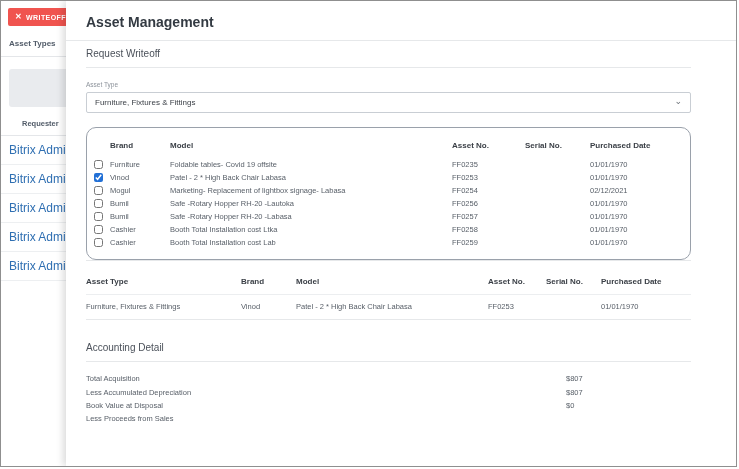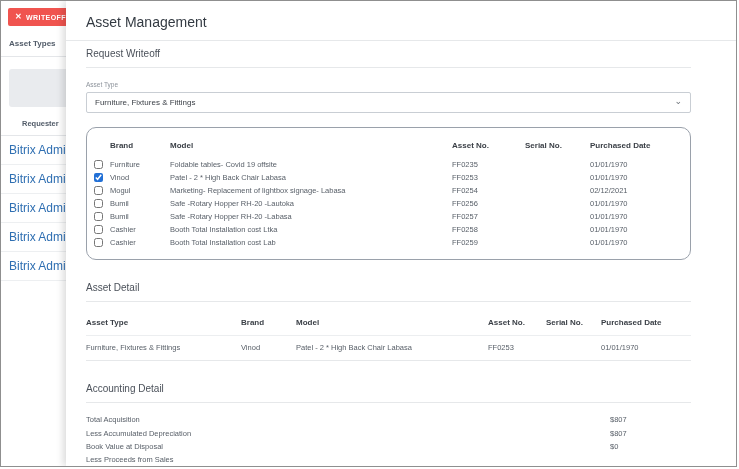--- a/index.html
+++ b/index.html
@@ -34,21 +34,21 @@
     padding:7px 0 7px 8px; font-size:12px; color:#2f6fb2;
     border-bottom:1px solid #edeff1; white-space:nowrap; cursor:pointer;
   }
 
   
   .main {
     flex:1; background:#fff; position:relative; z-index:2;
     box-shadow:-3px 0 7px rgba(0,0,0,.14); overflow:hidden;
   }
   .main-header { padding:13px 0 10px 20px; border-bottom:1px solid #e6e8ea; }
-  .main-header h1 { font-size:14px; font-weight:400; color:#333a42; }
+  .main-header h1 { font-size:14px; font-weight:700; color:#333a42; }
   .content { padding:0 45px 0 20px; }
 
   .section-title { font-size:10px; color:#4b515a; margin-top:7px; padding-bottom:8px; }
   .divider { border-bottom:1px solid #e6e8ea; }
 
   .field-label { margin-top:13px; font-size:6.5px; color:#8d939b; }
   .select {
     margin-top:4px; height:21px; border:1px solid #c9ced4; border-radius:2px;
     display:flex; align-items:center; justify-content:space-between;
     padding:0 8px; font-size:8px; color:#3a3f46; cursor:pointer; background:#fff;
@@ -72,21 +72,21 @@
 
   
   .detail-grid {
     display:grid; grid-template-columns:155px 55px 192px 58px 55px 1fr;
     align-items:center;
   }
   .detail-head { margin-top:16px; padding-bottom:8px; font-size:8px; font-weight:bold; color:#3a3f46; border-bottom:1px solid #eceef0; }
   .detail-row { padding:7px 0 8px 0; font-size:7.5px; color:#575e67; border-bottom:1px solid #e6e8ea; }
 
   
-  .acct-row { display:grid; grid-template-columns:480px 1fr; font-size:7.5px; color:#575e67; padding:2.2px 0;gap:44px; }
+  .acct-row { display:grid; grid-template-columns:480px 1fr; font-size:7.5px; color:#575e67; padding:2.2px 0; }
 </style>
 </head>
 <body>
 
 <div class="page">
 
   <aside class="sidebar">
     <button class="writeoff-btn">
       <span class="x">✕</span>
       <span>WRITEOFF</span>
@@ -192,21 +192,20 @@
               <input type="checkbox" style="">
             </div>
           <div class="cell">Cashier</div>
           <div class="cell">Booth Total Installation cost Lab</div>
           <div class="cell">FF0259</div>
           <div class="cell"></div>
           <div class="cell">01/01/1970</div>
         </div>
       </div>
 
-      <div class="section-title" style="margin-top:22px">Asset Detail</div>
       <div class="divider"></div>
 
       <div class="detail-grid detail-head">
         <div class="cell">Asset Type</div>
         <div class="cell">Brand</div>
         <div class="cell">Model</div>
         <div class="cell">Asset No.</div>
         <div class="cell">Serial No.</div>
         <div class="cell">Purchased Date</div>
       </div>

